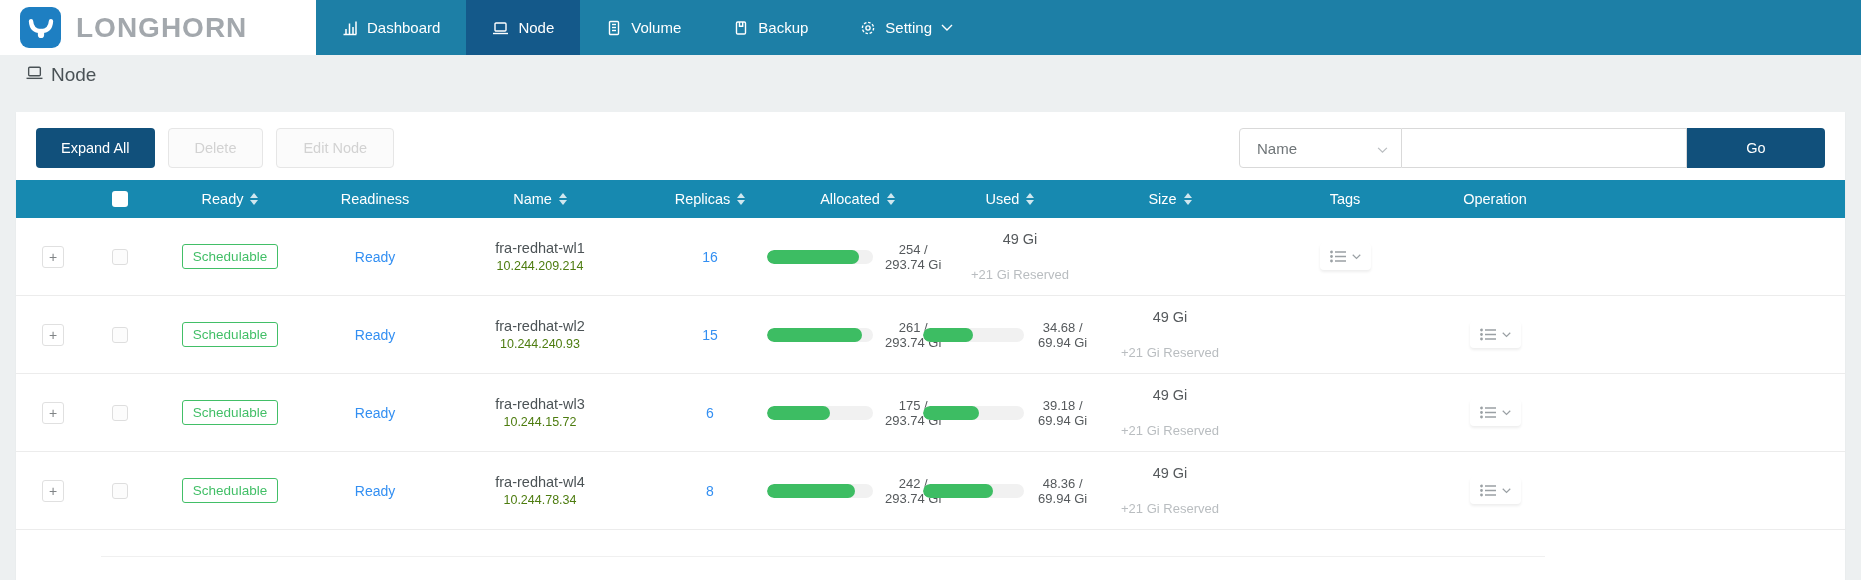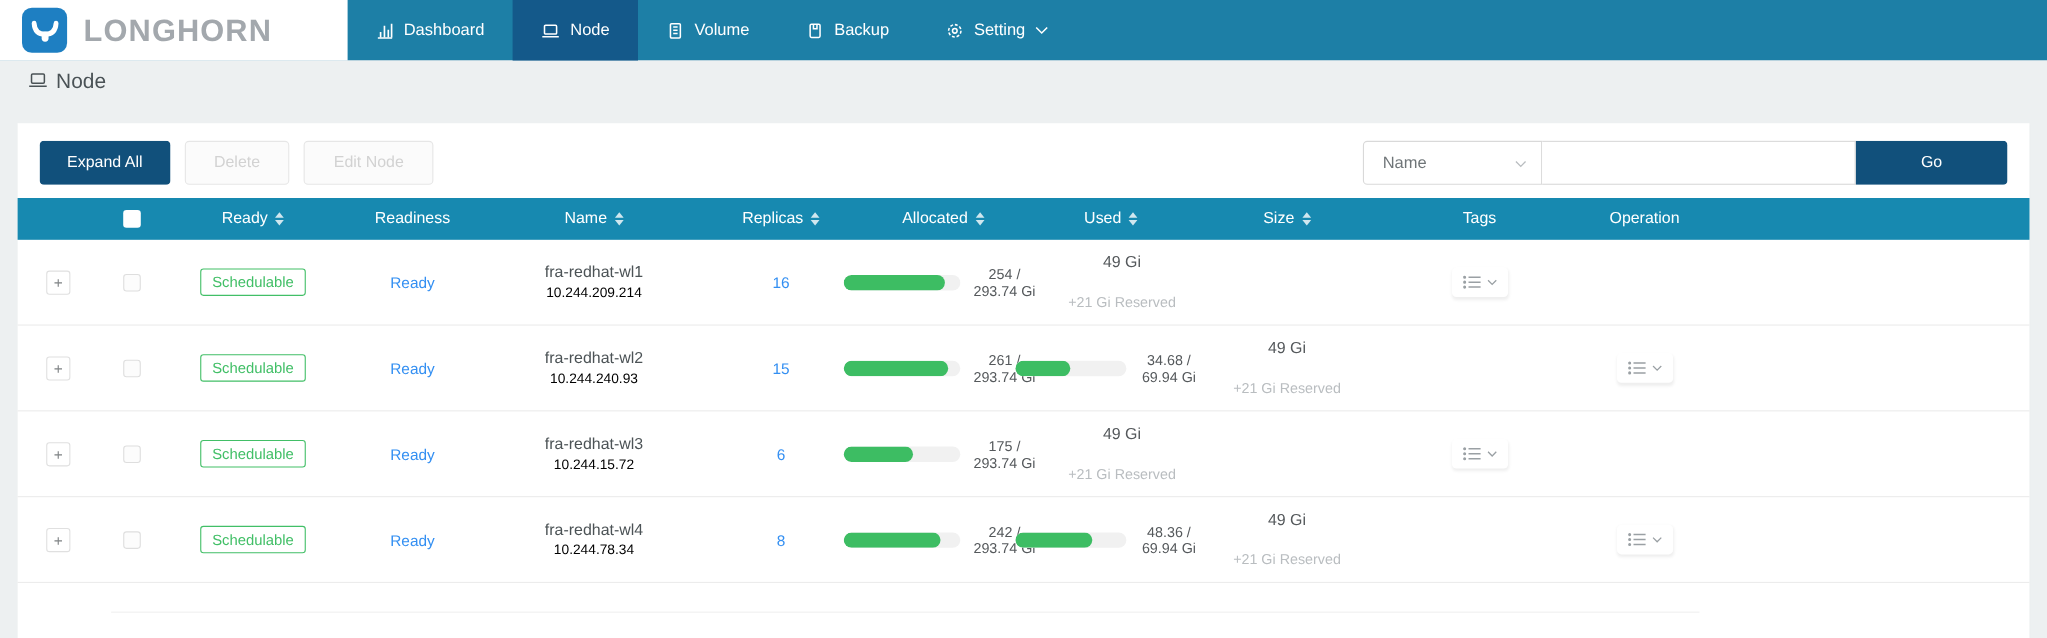--- a/index.html
+++ b/index.html
@@ -60,21 +60,21 @@
   .sort .down { border-top: 5px solid rgba(255,255,255,.8); }
   .cb-header { width: 16px; height: 16px; background: #ffffff; border-radius: 3px; cursor: pointer; }
   .cb { width: 16px; height: 16px; background: #fcfcfc; border: 1px solid #dedede; border-radius: 3px; cursor: pointer; }
 
   .trow { display: flex; align-items: center; height: 78px; border-bottom: 1px solid #ececec; font-size: 14px; color: #52575a; }
   .expand-btn { width: 22px; height: 22px; background: #fff; border: 1px solid #e0e0e0; border-radius: 3px; color: #808486; font-size: 14px; line-height: 1; cursor: pointer; font-family: inherit; }
   .badge { border: 1px solid #42bf67; color: #42bf67; padding: 4px 10px; font-size: 13.5px; border-radius: 3px; background: #ffffff; }
   .link { color: #338ff2; text-decoration: none; cursor: pointer; }
   .name-wrap, .size-wrap { display: flex; flex-direction: column; gap: 3px; }
   .node-name { font-size: 14.5px; color: #4c5356; }
-  .node-ip { font-size: 12.5px; color: #000000; }
+  .node-ip { font-size: 12.5px; color: #4d7c0f; }
   .progress-wrap { display: flex; flex-direction: row; align-items: center; gap: 5px; }
   .progress { width: 136px; height: 14px; background: #f1f1f1; border-radius: 7px; overflow: hidden; }
   .progress-fill { height: 100%; background: #3dbd63; border-radius: 7px; }
   .progress-label { font-size: 13px; color: #55595c; }
   .size-val { font-size: 14.5px; color: #55595c; }
   .size-reserved { font-size: 13px; color: #b9bdc0; margin-top: 17px; }
   .op-btn { display: flex; align-items: center; gap: 5px; background: #ffffff; border: none; border-radius: 4px; padding: 7px 10px; cursor: pointer; color: #9aa0a4; box-shadow: 0 2px 3px rgba(0,0,0,.07); }
 
   .card-footer { margin: 26px 300px 0 85px; border-top: 1px solid #f0f0f0; }
 </style>
@@ -378,20 +378,28 @@
             <a class="link">6</a>
           </div>
         <div class="cell col-alloc">
             <div class="progress-wrap">
           <div class="progress">
                 <div class="progress-fill" style="width: 59.6%;"></div>
               </div>
           <div class="progress-label">175 / 293.74 Gi</div>
         </div>
           </div>
+        <div class="cell col-used">
+            <div class="progress-wrap">
+          <div class="progress">
+                <div class="progress-fill" style="width: 56%;"></div>
+              </div>
+          <div class="progress-label">39.18 / 69.94 Gi</div>
+        </div>
+          </div>
         <div class="cell col-size">
             <div class="size-wrap">
           <div class="size-val">49 Gi</div>
           <div class="size-reserved">+21 Gi Reserved</div>
         </div>
           </div>
         <div class="cell col-tags"></div>
         <div class="cell col-op">
             <button class="op-btn">
           <svg width="17" height="13" viewBox="0 0 17 13" fill="none" stroke="#9aa0a4" stroke-width="1.4">

